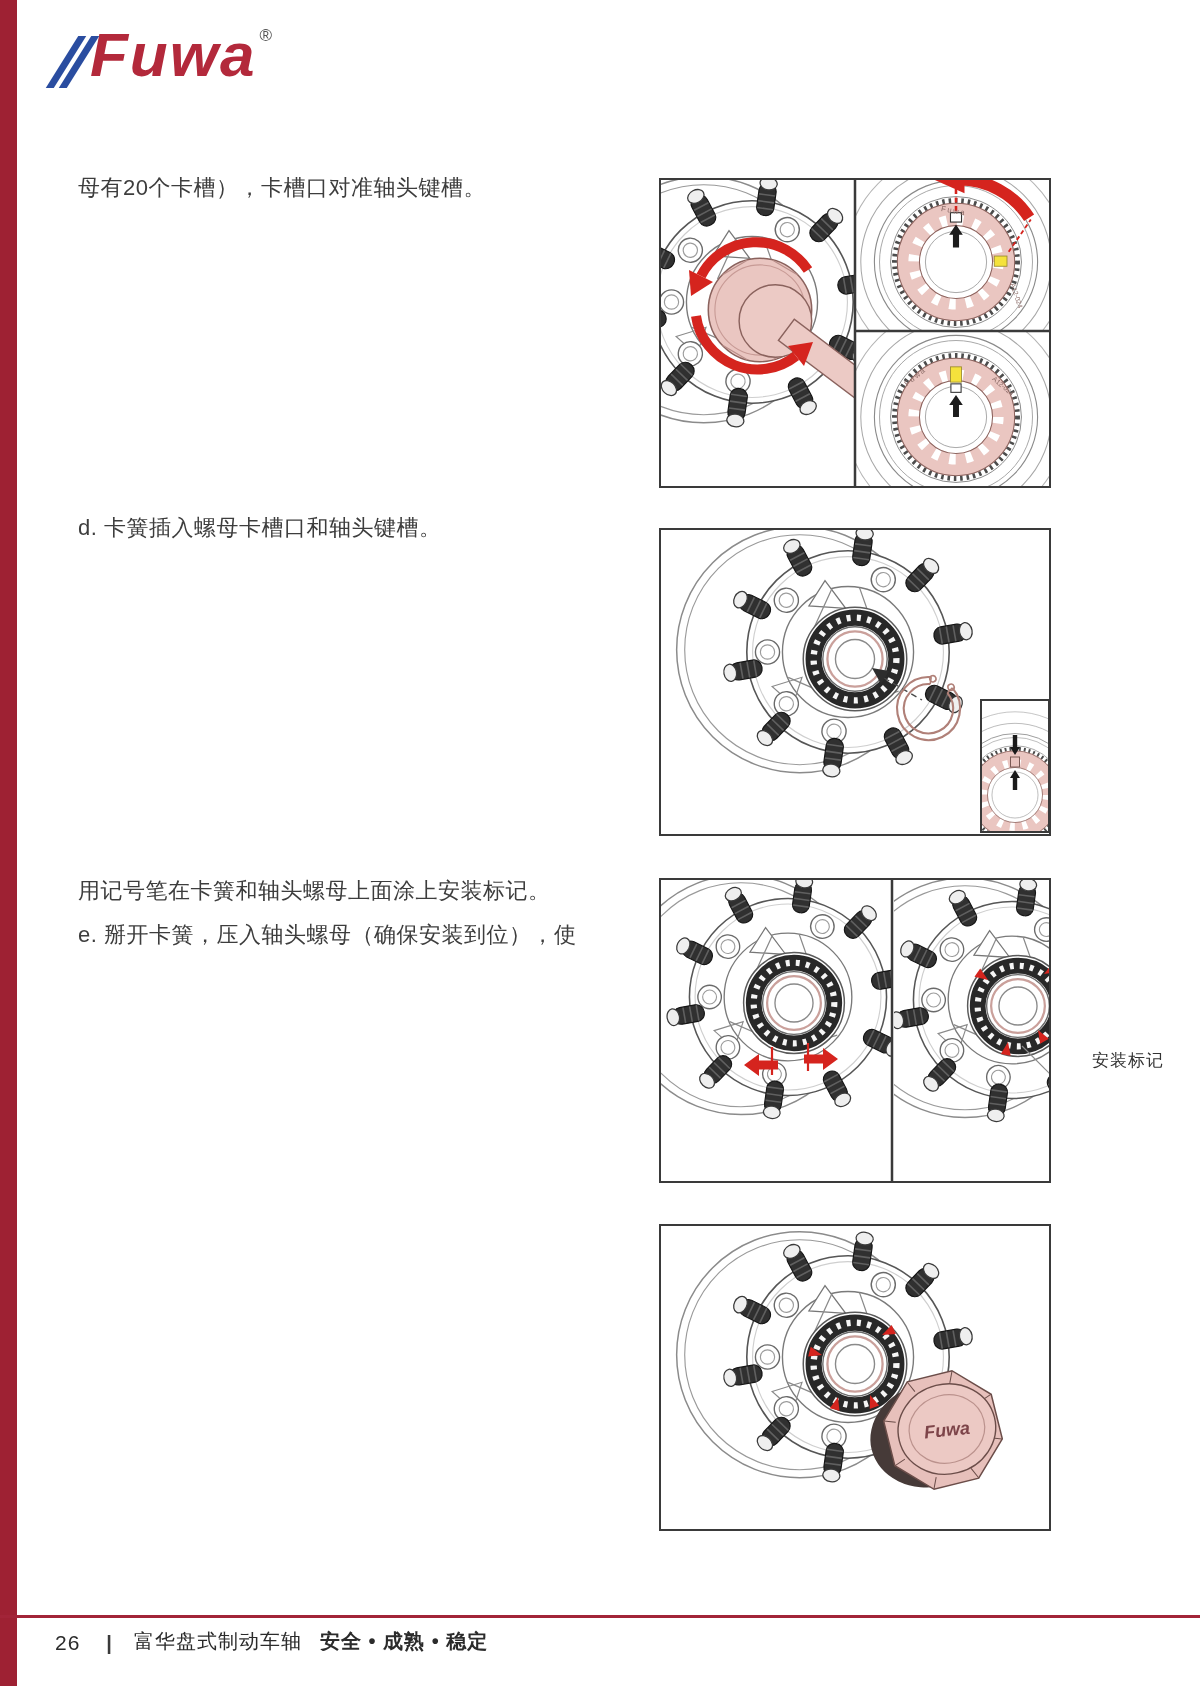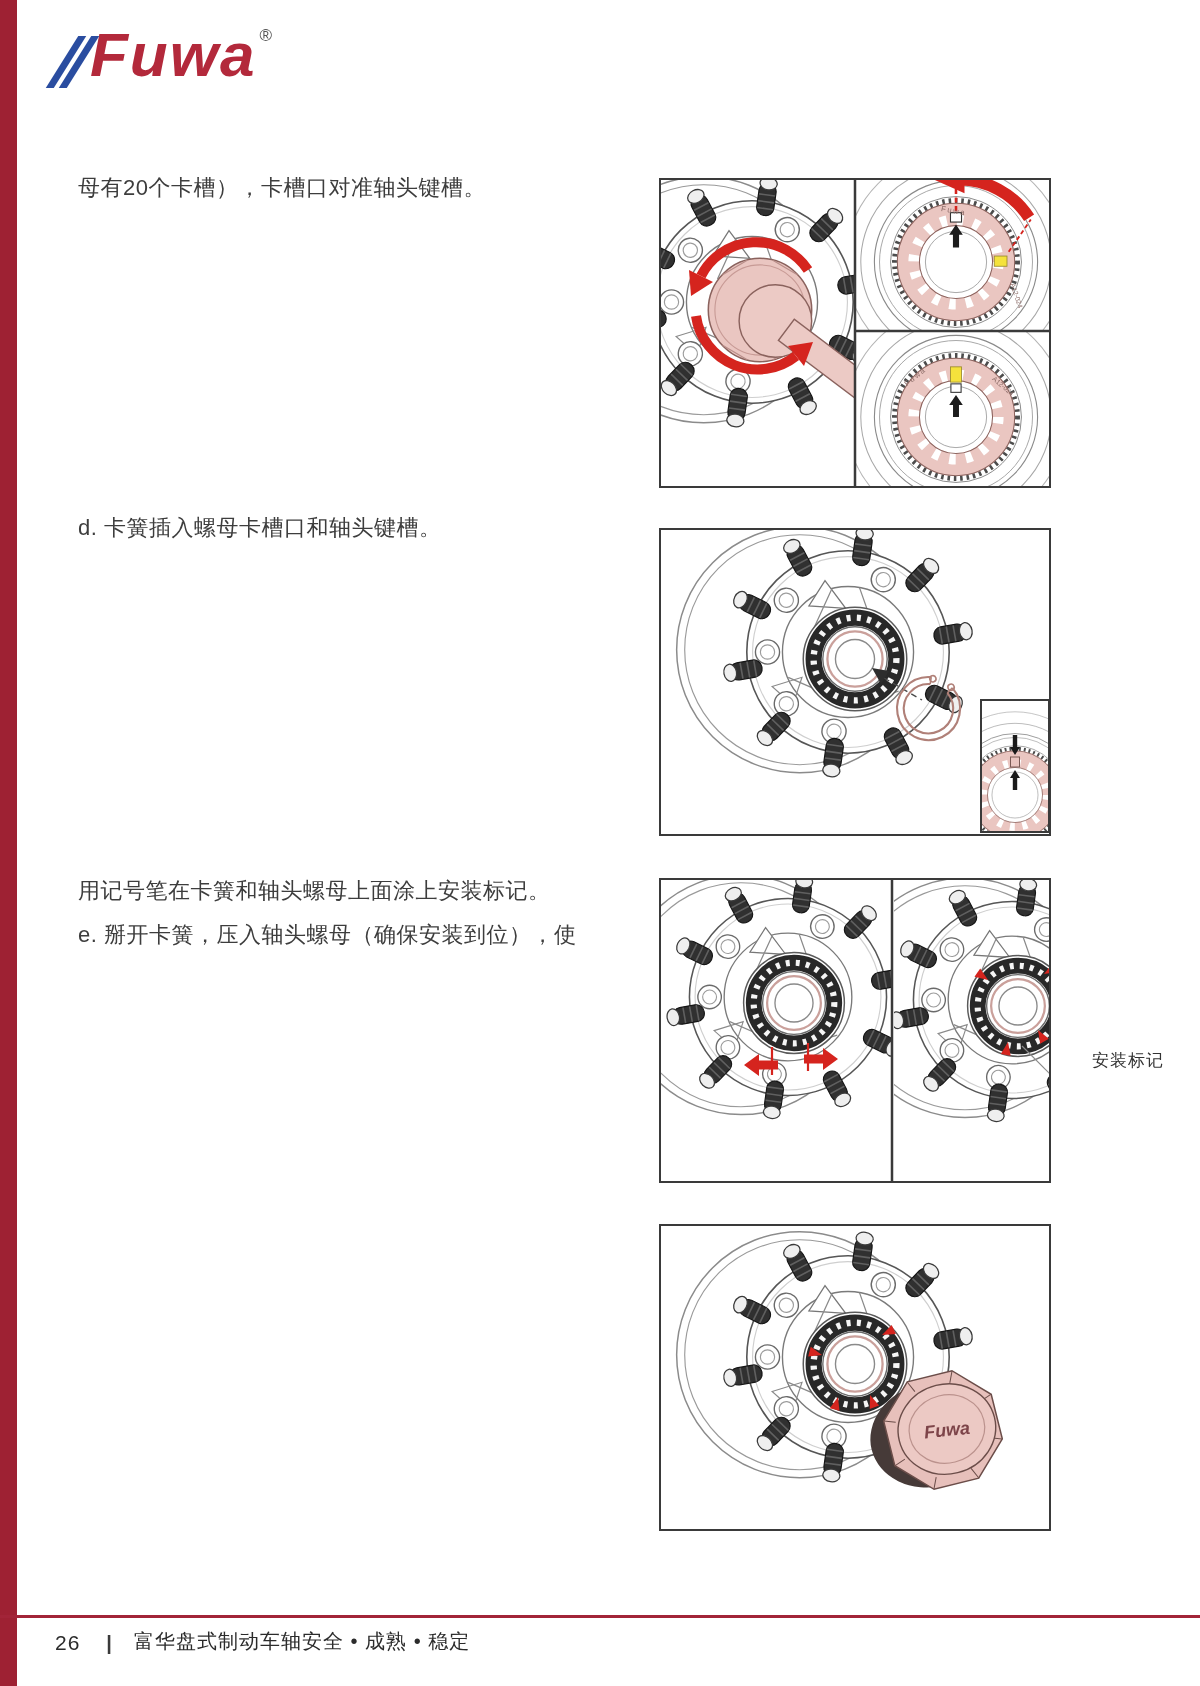--- a/index.html
+++ b/index.html
@@ -30,21 +30,21 @@
   .figsvg{position:absolute;left:0;top:0;width:100%;height:100%;display:block;}
   .install-label{position:absolute;left:1089px;top:1049px;font-size:17px;color:#333;
                  background:#fff;padding:0 3px 2px 3px;z-index:6;letter-spacing:1px;}
   
   .footer-line{position:absolute;left:0;top:1615px;width:1200px;height:3px;background:#a22438;}
   .footer{position:absolute;left:55px;top:1628px;font-size:20px;color:#2b2b2b;
           display:flex;align-items:flex-end;}
   .footer .pg{font-size:21px;letter-spacing:1px;}
   .footer .sep{margin:0 22px 0 26px;font-weight:bold;color:#3a3a3a;}
   .footer .t{font-weight:normal;letter-spacing:1px;}
-  .footer .s{font-weight:normal;letter-spacing:1px;}
+  .footer .s{font-weight:bold;margin-left:18px;letter-spacing:1px;}
 </style>
 </head>
 <body>
 
 <svg width="0" height="0" style="position:absolute" aria-hidden="true">
 <defs>
   <g id="stud">
     <rect x="76" y="-7.5" width="28" height="15" rx="7" fill="#303030" stroke="#151515" stroke-width="1"></rect>
     <line x1="82" y1="-7" x2="82" y2="7" stroke="#606060" stroke-width="1.4"></line>
     <line x1="88" y1="-7" x2="88" y2="7" stroke="#606060" stroke-width="1.4"></line>

